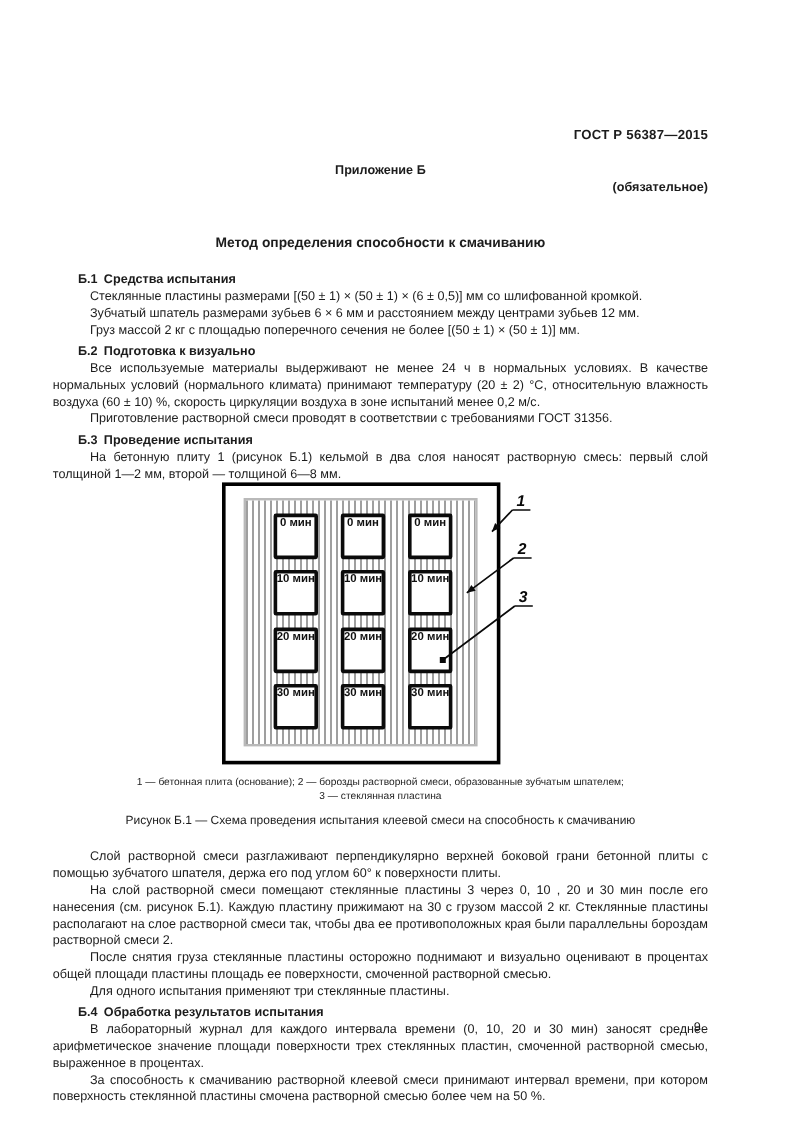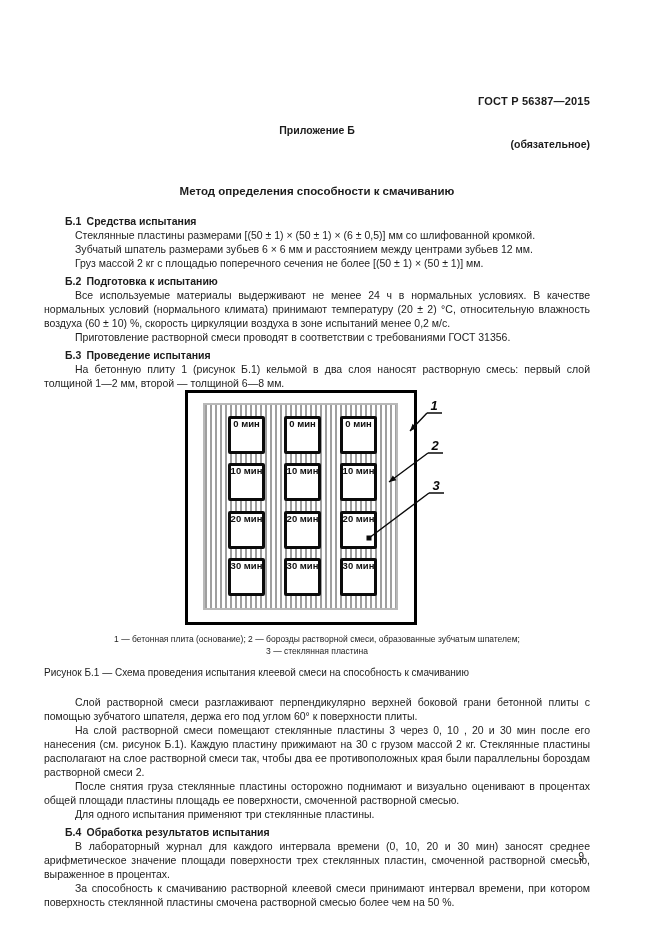--- a/index.html
+++ b/index.html
@@ -1,21 +1,21 @@
 <!DOCTYPE html>
 <html><head>
 <meta charset="utf-8">
 <style>
   html,body{margin:0;padding:0;background:#ffffff;}
   .page{
     width:661px;height:936px;position:relative;background:#fff;overflow:hidden;
     color:#1c1c1c;font-family:"Liberation Sans",sans-serif;
     font-size:10.5px;line-height:14px;
   }
-  .content{margin:0 71px 0 44px;padding-top:94px;}
+  .content{margin:12px 71px 0 44px;padding-top:94px;}
   .gost-header{text-align:right;font-weight:bold;font-size:11px;letter-spacing:.2px;}
   .app-label{text-align:center;font-weight:bold;margin-top:15px;}
   .app-status{text-align:right;font-weight:bold;}
   .doc-title{text-align:center;font-weight:bold;font-size:11.5px;margin-top:33px;}
   .sec-heading{font-weight:bold;padding-left:21px;margin-top:4px;}
   .sec-heading.first{margin-top:16px;}
   p.para{margin:0;text-indent:31px;text-align:justify;}
   p.para.gap{margin-top:15px;}
 
   .figure-block{position:relative;height:237px;}
@@ -29,42 +29,42 @@
     position:absolute;width:31px;height:32px;border:3px solid #0b0b0b;border-radius:2px;
     background:#fff;display:flex;justify-content:center;
     font-weight:bold;font-size:9.5px;line-height:1;white-space:nowrap;color:#111;
   }
   .c0{left:40px}.c1{left:96px}.c2{left:152px}
   .r0{top:23px}.r1{top:70px}.r2{top:118px}.r3{top:165px}
   .callout-svg{position:absolute;left:136px;top:-4px;width:290px;height:245px;}
   .callout-svg text{font-family:"Liberation Sans",sans-serif;font-style:italic;font-weight:bold;font-size:13px;fill:#0a0a0a;}
 
   .fig-caption{text-align:center;font-size:8.5px;line-height:11.5px;margin-top:7px;color:#222;}
-  .fig-name{text-align:left;font-size:10px;margin-top:9px;}
+  .fig-name{text-align:center;font-size:10px;margin-top:9px;}
   .page-number{position:absolute;top:849px;right:77px;font-size:10.5px;}
 </style>
 </head>
 <body>
 
 <div class="page">
   <div class="content">
 
     <div class="gost-header">ГОСТ Р 56387—2015</div>
 
     <div class="app-label">Приложение Б</div>
     <div class="app-status">(обязательное)</div>
 
     <div class="doc-title">Метод определения способности к смачиванию</div>
 
     <div class="sec-heading first">Б.1 Средства испытания</div>
     <p class="para">Стеклянные пластины размерами [(50 ± 1) × (50 ± 1) × (6 ± 0,5)] мм со шлифованной кромкой.</p>
     <p class="para">Зубчатый шпатель размерами зубьев 6 × 6 мм и расстоянием между центрами зубьев 12 мм.</p>
     <p class="para">Груз массой 2 кг с площадью поперечного сечения не более [(50 ± 1) × (50 ± 1)] мм.</p>
 
-    <div class="sec-heading">Б.2 Подготовка к испытанию</div>
+    <div class="sec-heading">Б.2 Подготовка к визуально</div>
     <p class="para">Все используемые материалы выдерживают не менее 24 ч в нормальных условиях. В качестве нормальных условий (нормального климата) принимают температуру (20 ± 2) °С, относительную влажность воздуха (60 ± 10) %, скорость циркуляции воздуха в зоне испытаний менее 0,2 м/с.</p>
     <p class="para">Приготовление растворной смеси проводят в соответствии с требованиями ГОСТ 31356.</p>
 
     <div class="sec-heading">Б.3 Проведение испытания</div>
     <p class="para">На бетонную плиту 1 (рисунок Б.1) кельмой в два слоя наносят растворную смесь: первый слой толщиной 1—2 мм, второй — толщиной 6—8 мм.</p>
 
     <div class="figure-block">
       <div class="plate">
         <div class="stripes"></div>
 

